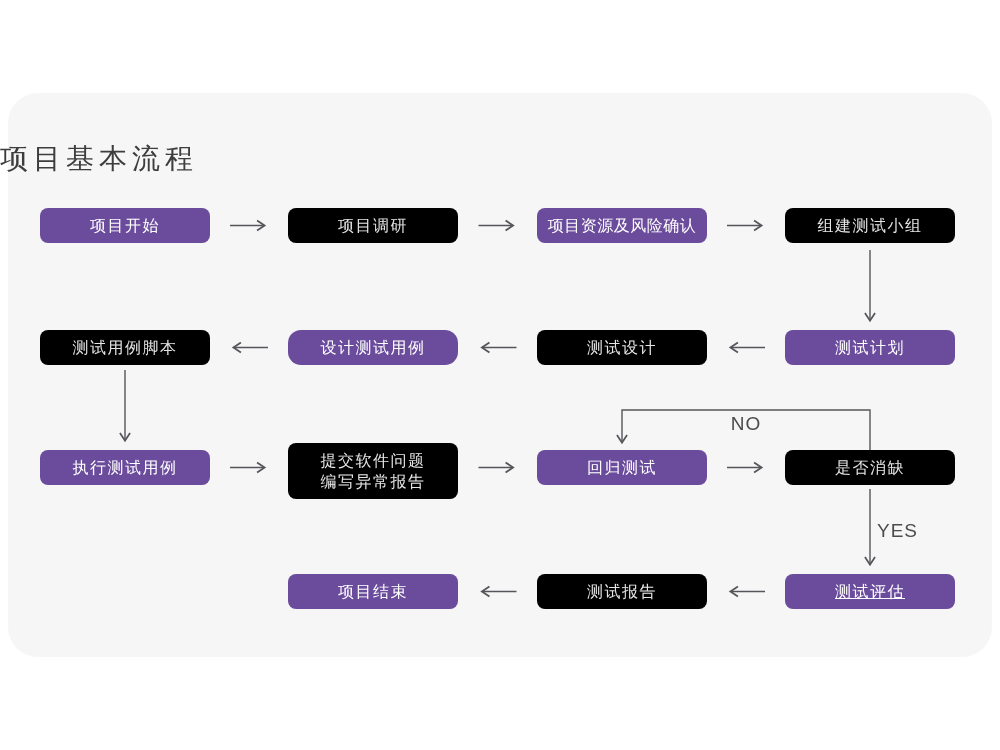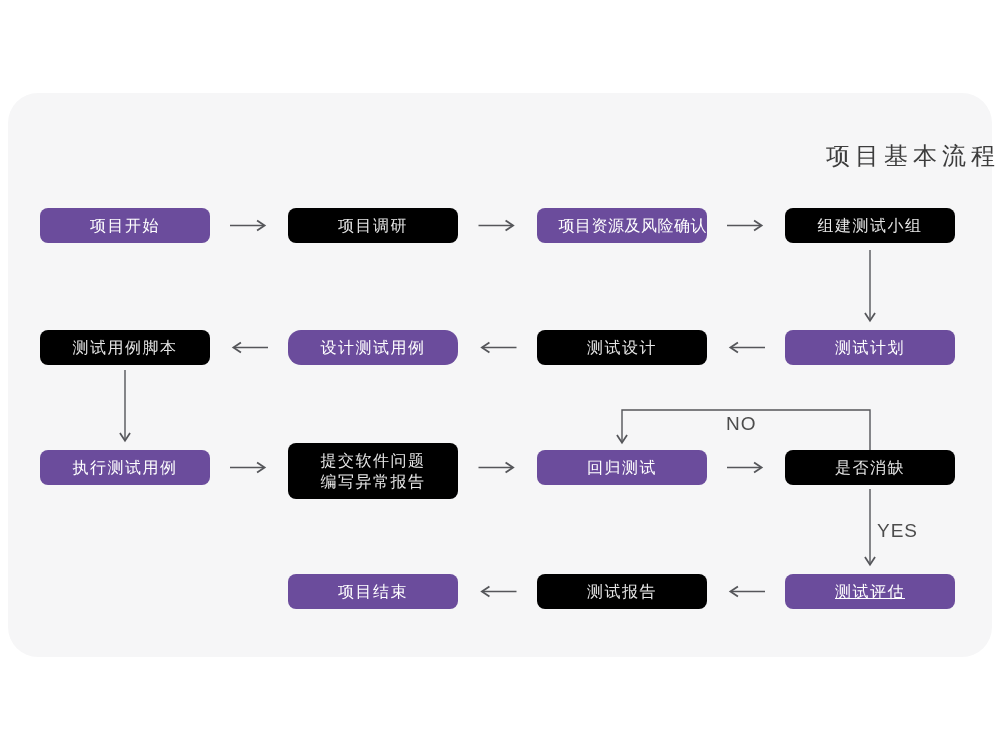--- a/index.html
+++ b/index.html
@@ -14,24 +14,24 @@
   }
   .card {
     position: absolute;
     left: 8px; top: 93px;
     width: 984px; height: 564px;
     background: #f6f6f7;
     border-radius: 30px;
   }
   .diagram-title {
     position: absolute;
-    left: 12px; right: 0;
+    left: 0; right: 0;
     top: 140px;
-    text-align: right;
-    font-size: 24px;
+    text-align: left;
+    font-size: 28px;
     font-weight: 500;
     letter-spacing: 5px;
     color: #3d3d3d;
   }
   .node {
     position: absolute;
     width: 170px;
     height: 35px;
     border-radius: 8px;
     display: flex;
@@ -56,38 +56,38 @@
     stroke: #55565a;
     stroke-width: 1.4;
     fill: none;
   }
   .edge-label {
     position: absolute;
     font-size: 19px;
     color: #4c4c4c;
     letter-spacing: 1px;
   }
-  .edge-label.no  { left: 726px; top: 413px; width: 40px; text-align: left; }
+  .edge-label.no  { left: 726px; top: 413px; width: 40px; text-align: center; }
   .edge-label.yes { left: 877px; top: 520px; }
 </style>
 </head>
 <body>
 
 <div class="canvas">
   <div class="card"></div>
 
   <div class="diagram-title">项目基本流程</div>
 
   <div class="node purple" style="left:40px;  top:208px;">
     <span>项目开始</span>
   </div>
   <div class="node gray" style="left:288px; top:208px;">
     <span>项目调研</span>
   </div>
-  <div class="node purple" style="left:537px; top:208px; letter-spacing:0.5px;align-items:flex-end;">
+  <div class="node purple" style="left:537px; top:208px; letter-spacing:0.5px;">
     <span>项目资源及风险确认</span>
   </div>
   <div class="node gray" style="left:785px; top:208px;">
     <span>组建测试小组</span>
   </div>
 
   <div class="node gray" style="left:40px;  top:330px;">
     <span>测试用例脚本</span>
   </div>
   <div class="node purple" style="left:288px; top:330px;border-radius:13px;">

